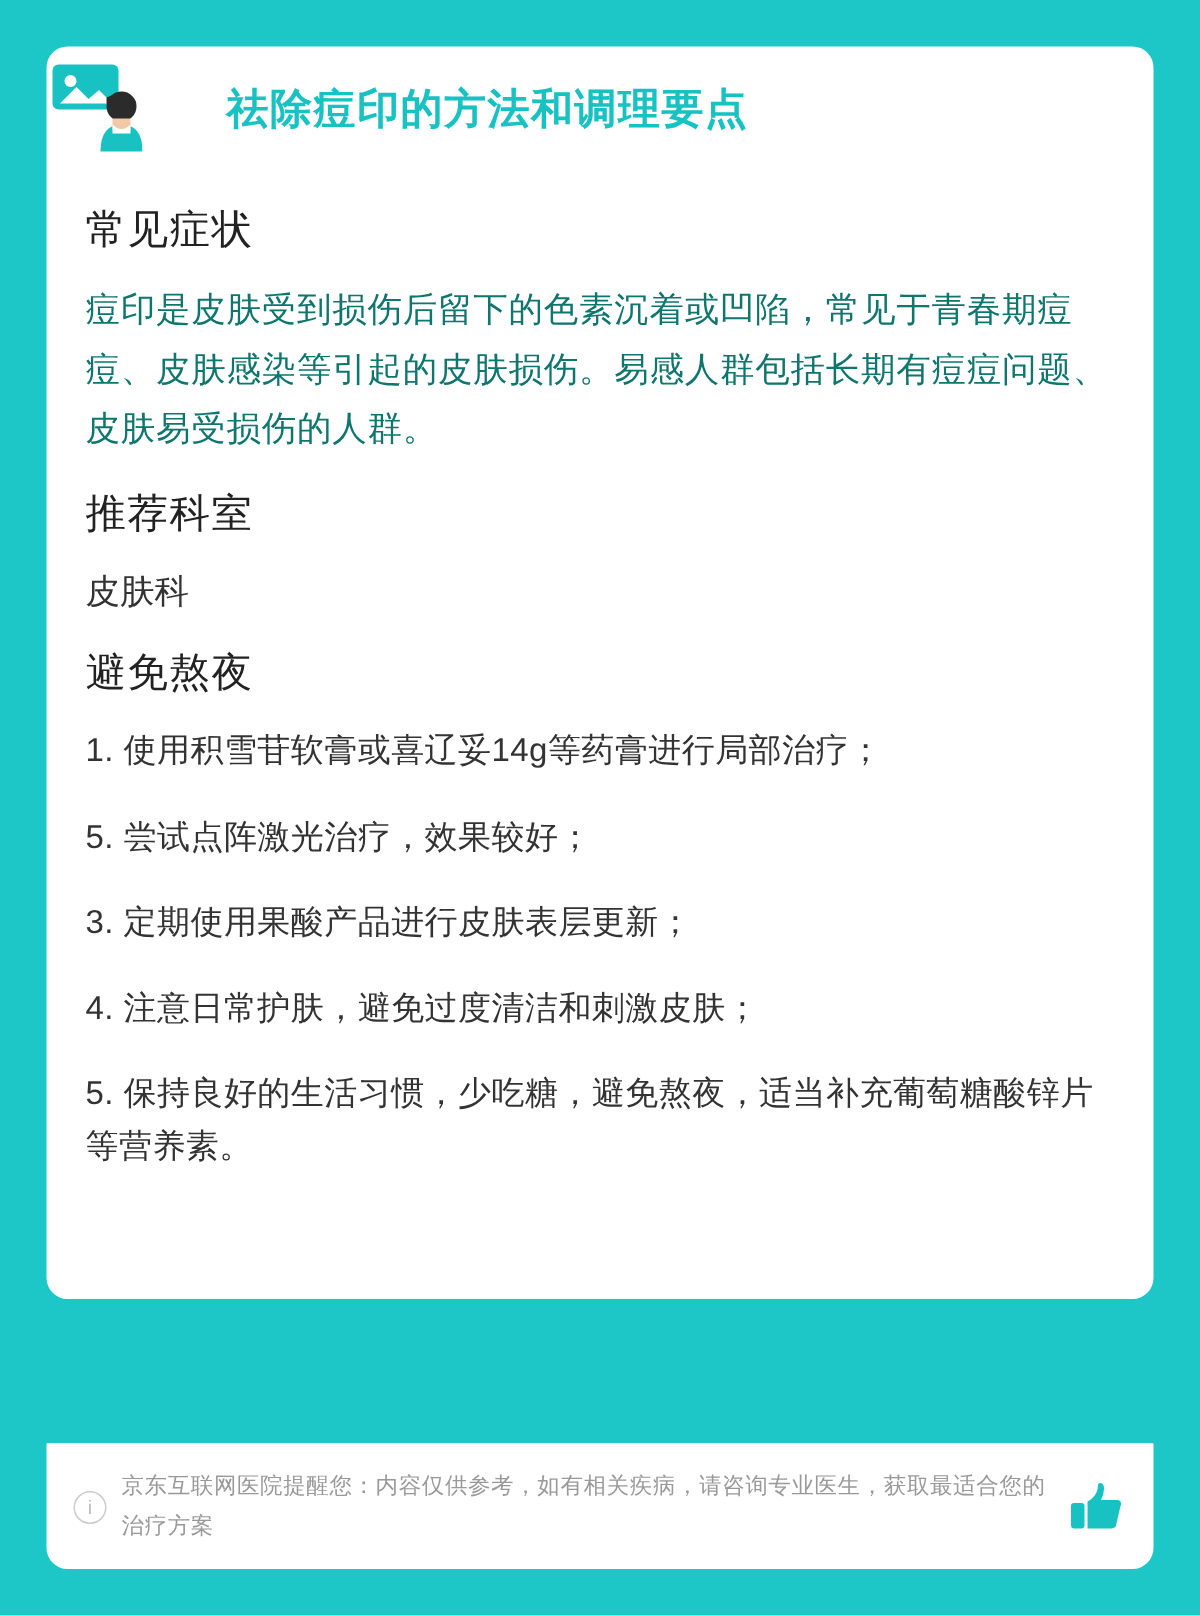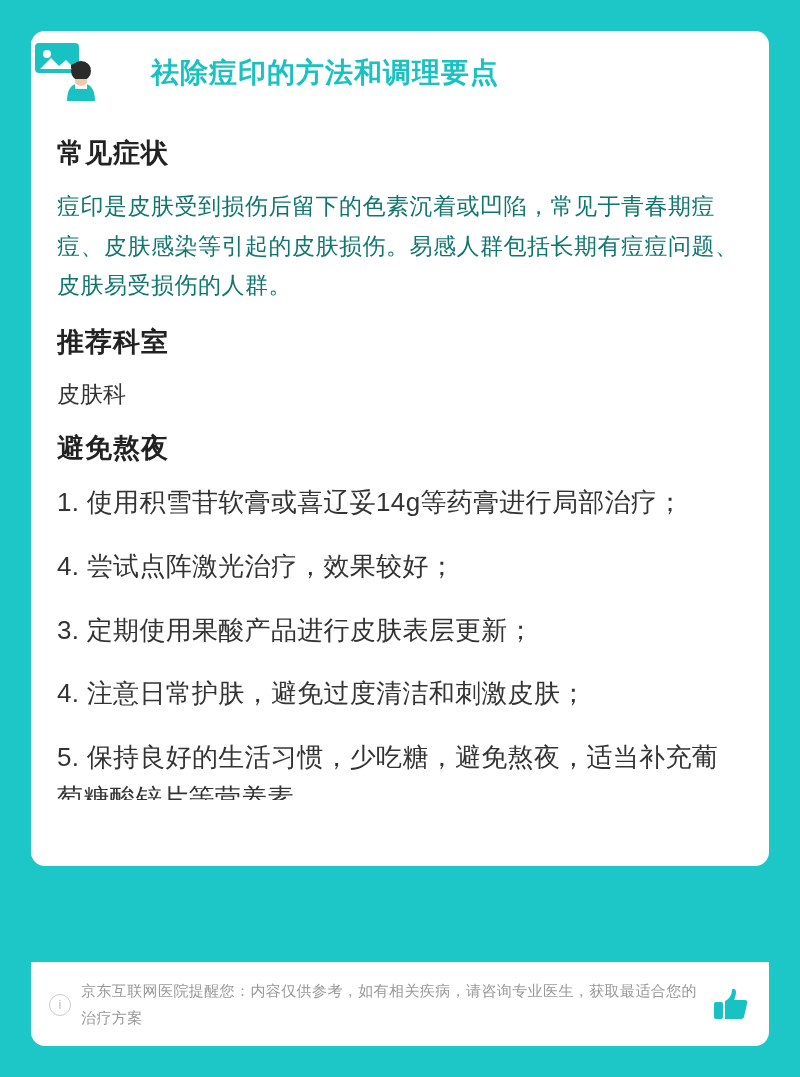--- a/index.html
+++ b/index.html
@@ -45,21 +45,21 @@
   .content {
     position: absolute;
     left: 26px;
     top: 98px;
     right: 26px;
     bottom: 66px;
     overflow: hidden;
   }
   .section-heading {
     font-size: 27px;
-    font-weight: bold;
+    font-weight: normal;
     color: #222222;
     margin: 18px 0 16px 0;
     letter-spacing: 1px;
   }
   .section-heading.first {
     margin-top: 6px;
   }
   .body-text {
     font-size: 23px;
     color: #0f766e;
@@ -72,21 +72,21 @@
     color: #333333;
     line-height: 1.6;
     margin: 0 0 4px 0;
   }
   .step-list {
     margin: 0;
     padding: 0;
     list-style: none;
   }
   .step-item {
-    font-size: 26px;
+    font-size: 22px;
     color: #333333;
     line-height: 1.6;
     margin: 0 0 22px 0;
     letter-spacing: 0.3px;
   }
   .footer {
     position: absolute;
     left: 31px;
     right: 31px;
     bottom: 31px;
@@ -147,21 +147,21 @@
 
     <div class="section-heading first">常见症状</div>
     <p class="body-text">痘印是皮肤受到损伤后留下的色素沉着或凹陷，常见于青春期痘痘、皮肤感染等引起的皮肤损伤。易感人群包括长期有痘痘问题、皮肤易受损伤的人群。</p>
 
     <div class="section-heading">推荐科室</div>
     <p class="dept-text">皮肤科</p>
 
     <div class="section-heading">避免熬夜</div>
     <ul class="step-list">
       <li class="step-item">1. 使用积雪苷软膏或喜辽妥14g等药膏进行局部治疗；</li>
-      <li class="step-item">4. 尝试点阵激光治疗，效果较好；</li>
+      <li class="step-item">5. 尝试点阵激光治疗，效果较好；</li>
       <li class="step-item">3. 定期使用果酸产品进行皮肤表层更新；</li>
       <li class="step-item">4. 注意日常护肤，避免过度清洁和刺激皮肤；</li>
       <li class="step-item">5. 保持良好的生活习惯，少吃糖，避免熬夜，适当补充葡萄糖酸锌片等营养素。</li>
     </ul>
 
   </div>
 </div>
 
 <div class="footer">
   <div class="footer-info-icon">i</div>

